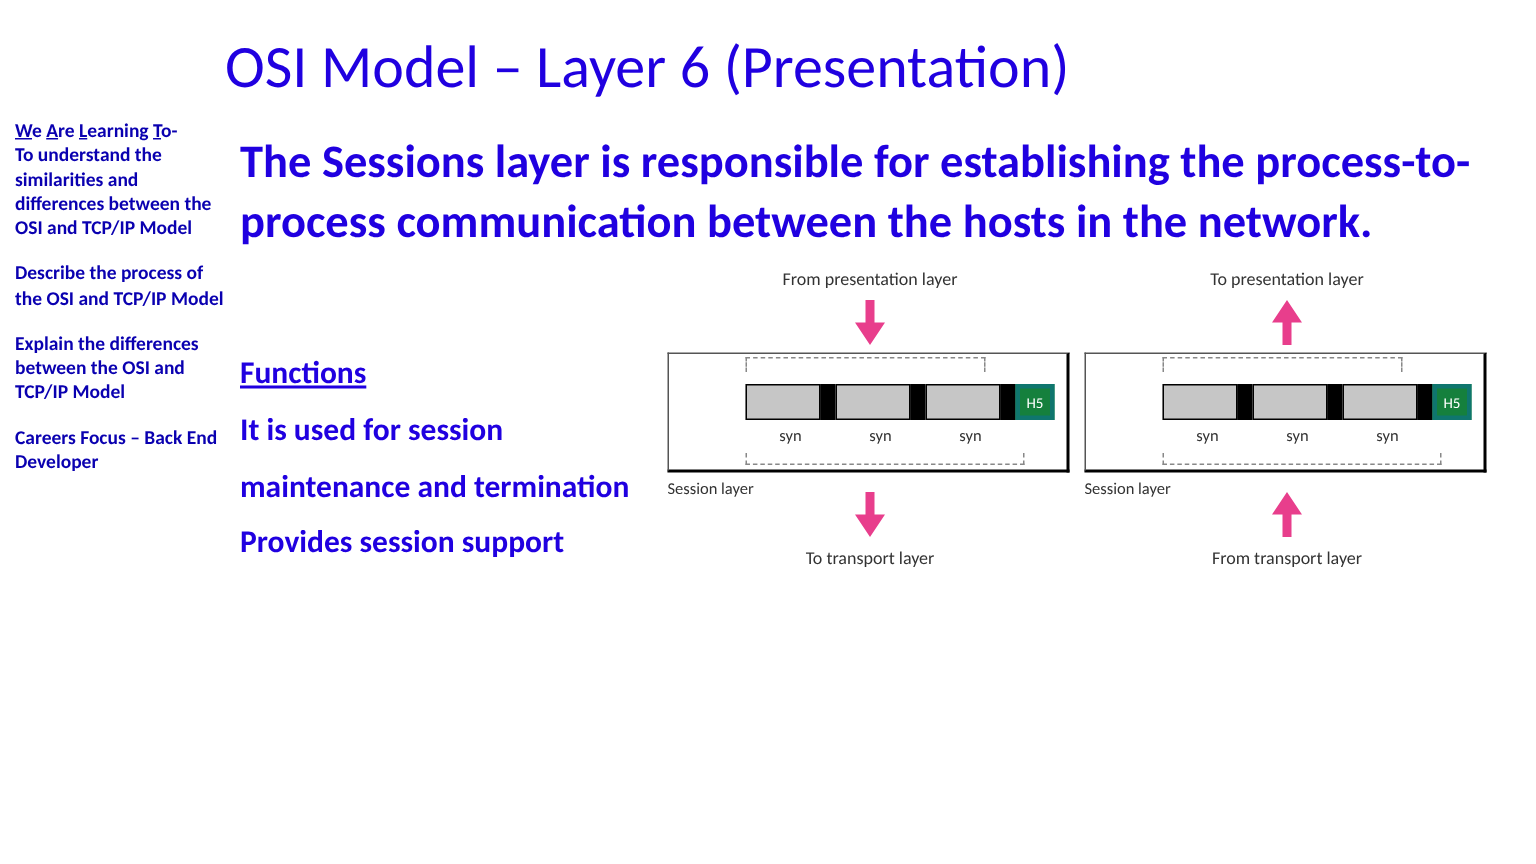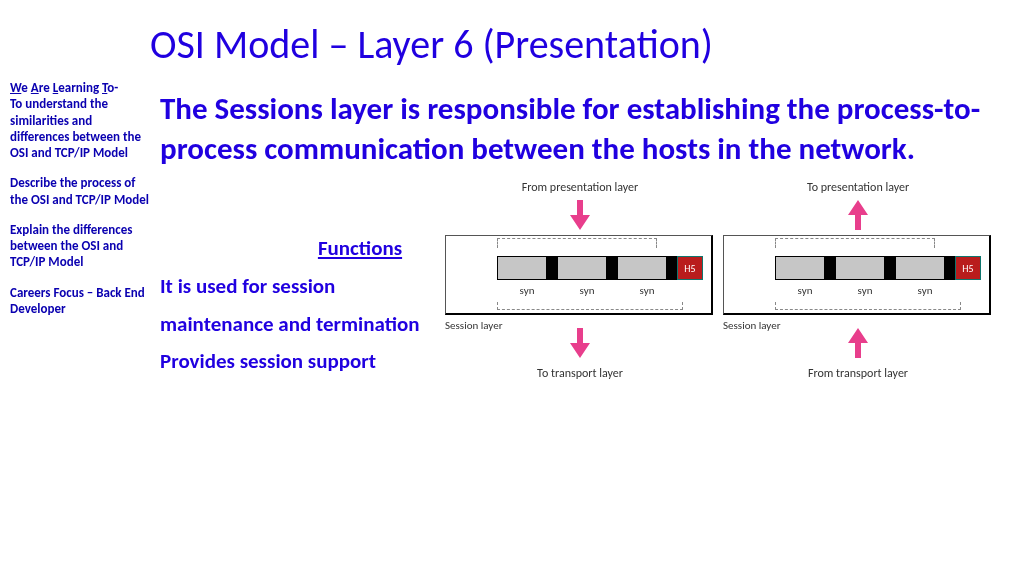--- a/index.html
+++ b/index.html
@@ -4,34 +4,34 @@
 <style>
   * { margin: 0; padding: 0; box-sizing: border-box; }
   html, body { width: 1024px; height: 576px; background: #fff; font-family: Calibri, Arial, sans-serif; overflow: hidden; }
   .slide { position: relative; width: 836px; height: 576px; }
   .title { position: absolute; left: 150px; top: 20px; font-size: 40px; color: #2000e0; font-weight: 400; }
   .sidebar { position: absolute; left: 10px; top: 80px; width: 140px; font-size: 13px; color: #0a00b0; font-weight: 700; line-height: 1.25; }
   .sidebar p { margin-bottom: 14px; }
   .u { text-decoration: underline; }
   .intro { position: absolute; left: 160px; top: 88px; width: 850px; font-size: 31px; font-weight: 700; color: #2000e0; line-height: 1.3; }
   .body-left { position: absolute; left: 160px; top: 230px; width: 400px; font-size: 21px; font-weight: 700; color: #2000e0; line-height: 1.8; }
-  .func-h { text-decoration: underline; text-align: center; }
+  .func-h { text-decoration: underline; }
   .diagram-wrap { position: absolute; left: 445px; top: 180px; width: 565px; display: flex; gap: 8px; }
   .dg { position: relative; width: 270px; height: 200px; }
   .top-lbl { position: absolute; top: 0; left: 50%; transform: translateX(-50%); font-size: 12px; color: #333; }
   .bot-lbl { position: absolute; bottom: 0; left: 50%; transform: translateX(-50%); font-size: 12px; color: #333; }
   .side-lbl { position: absolute; left: 0; top: 140px; font-size: 11px; color: #333; line-height: 1.1; }
   .frame { position: absolute; left: 0; top: 55px; width: 268px; height: 80px; border: 1px solid #555; border-right: 2px solid #000; border-bottom: 2px solid #000; background: #fff; }
   .bracket { position: absolute; border: 1px dashed #888; border-bottom: none; height: 10px; }
   .bk1 { left: 52px; top: 58px; width: 160px; }
   .segbar { position: absolute; left: 52px; top: 76px; height: 24px; display: flex; }
   .seg { height: 24px; }
   .gray { background: #c6c6c6; border: 1px solid #000; }
   .blk { background: #000; width: 10px; border: 1px solid #000; }
-  .h5 { background: #b91c1c; width: 26px; border: 1px solid #0f766e; color: #fff; font-size: 10px; display: flex; align-items: center; justify-content: center; }
+  .h5 { background: #15803d; width: 26px; border: 3px solid #0f766e; color: #fff; font-size: 10px; display: flex; align-items: center; justify-content: center; }
   .synrow { position: absolute; left: 52px; top: 104px; width: 200px; display: flex; font-size: 11px; color: #333; }
   .syn { width: 60px; text-align: center; }
   .underbr { position: absolute; left: 52px; top: 122px; width: 186px; height: 8px; border: 1px dashed #888; border-top: none; }
   .arrow { position: absolute; width: 20px; height: 30px; }
   .arrow svg { width: 100%; height: 100%; }
   .arr-top   { left: 125px; top: 20px; }
   .arr-bot   { left: 125px; top: 148px; }
 </style>
 </head>
 <body>

